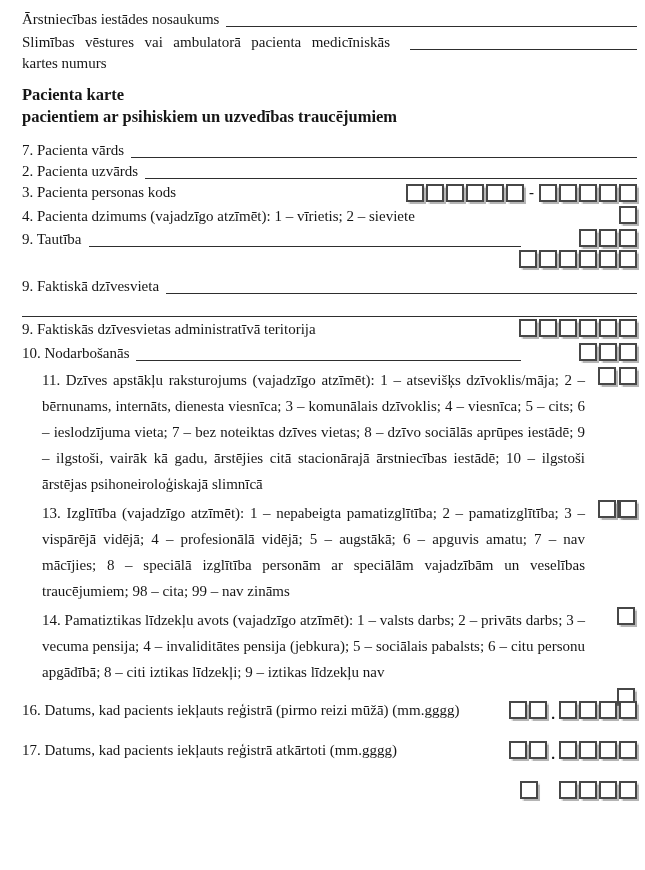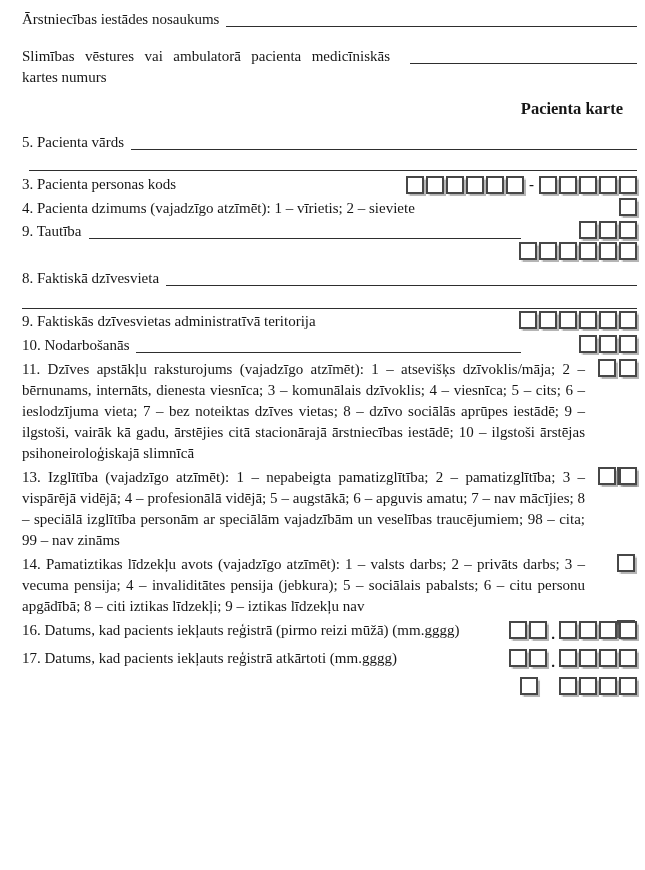--- a/index.html
+++ b/index.html
@@ -20,66 +20,68 @@
   .push { margin-left: auto; display: inline-flex; align-items: center; }
   .bx {
     display: inline-block; width: 18px; height: 18px; flex: 0 0 18px;
     border: 2px solid #474747; background: #fff;
     box-shadow: 1.5px 1.5px 1px rgba(120,120,120,.55);
   }
   .sep-dash { margin: 0 5px; font-weight: bold; }
   .sep-dot { margin: 0 2px; font-weight: bold; align-self: flex-end; line-height: 9px; }
   .gapspace { width: 15px; display: inline-block; }
 
-  .hdr3 { display: flex; margin-top: 16px; }
+  .hdr3 { display: flex; margin-top: 2px; }
   .hdr3-text { width: 368px; text-align: justify; line-height: 21px; }
   .hdr3-line { flex: 1; margin-left: 20px; height: 18px; border-bottom: 1.4px solid #2e2e2e; }
 
-  .title { margin-top: 10px; padding-right: 14px; text-align: right;
+  .title { margin-top: 10px; padding-right: 14px; text-align: left;
            font-weight: bold; font-size: 16.5px; line-height: 22px; }
 
   .items { margin-top: 12px; }
   .mt2 { margin-top: 2px; }
 
   .para { position: relative; padding-right: 52px; text-align: justify;
-          line-height: 21px; margin-top: 3px; }
+          line-height: 26px; margin-top: 3px; margin-left: 20px; }
   .boxabs { position: absolute; right: 0; top: 0; display: inline-flex; gap: 3px; }
   .boxabs.single { right: 2px; }
 
-  .para2 { position: relative; padding-right: 118px; line-height: 19px; margin-top: 4px; min-height: 24px; }
+  .para2 { position: relative; padding-right: 118px; line-height: 19px; margin-top: 16px; min-height: 24px; }
   .para2.just { text-align: justify; }
 </style>
 </head>
 <body>
 
 <div class="page">
 
   <div class="row">
     <span class="lbl">Ārstniecības iestādes nosaukums</span>
     <span class="fill"></span>
   </div>
 
 
   <div class="hdr3">
     <div class="hdr3-text">Slimības vēstures vai ambulatorā pacienta medicīniskās kartes numurs</div>
     <div class="hdr3-line"></div>
   </div>
 
   <div class="title">
     <div>Pacienta karte</div>
+    <div>pacientiem ar psihiskiem un uzvedības traucējumiem</div>
   </div>
 
   <div class="items">
 
     <div class="row">
-      <span class="lbl">5. Pacienta vārds</span>
-      <span class="fill"></span>
-    </div>
-
-    <div class="row">
+      <span class="lbl">7. Pacienta vārds</span>
+      <span class="fill"></span>
+    </div>
+
+    <div class="row">
+      <span class="lbl">2. Pacienta uzvārds</span>
       <span class="fill"></span>
     </div>
 
     <div class="row" style="min-height:24px">
       <span class="lbl">3. Pacienta personas kods</span>
       <span class="push">
         <span class="bgroup">
             <span class="bx"></span>
             <span class="bx"></span>
             <span class="bx"></span>
@@ -122,21 +124,21 @@
           <span class="bx"></span>
           <span class="bx"></span>
           <span class="bx"></span>
           <span class="bx"></span>
           <span class="bx"></span>
         </span>
     </div>
 
     <div class="mt2">
       <div class="row">
-        <span class="lbl">8. Faktiskā dzīvesvieta</span>
+        <span class="lbl">9. Faktiskā dzīvesvieta</span>
         <span class="fill"></span>
       </div>
       <div class="fullline"></div>
     </div>
 
     <div class="row" style="min-height:24px">
       <span class="lbl">9. Faktiskās dzīvesvietas administratīvā teritorija</span>
       <span class="push bgroup">
           <span class="bx"></span>
           <span class="bx"></span>

